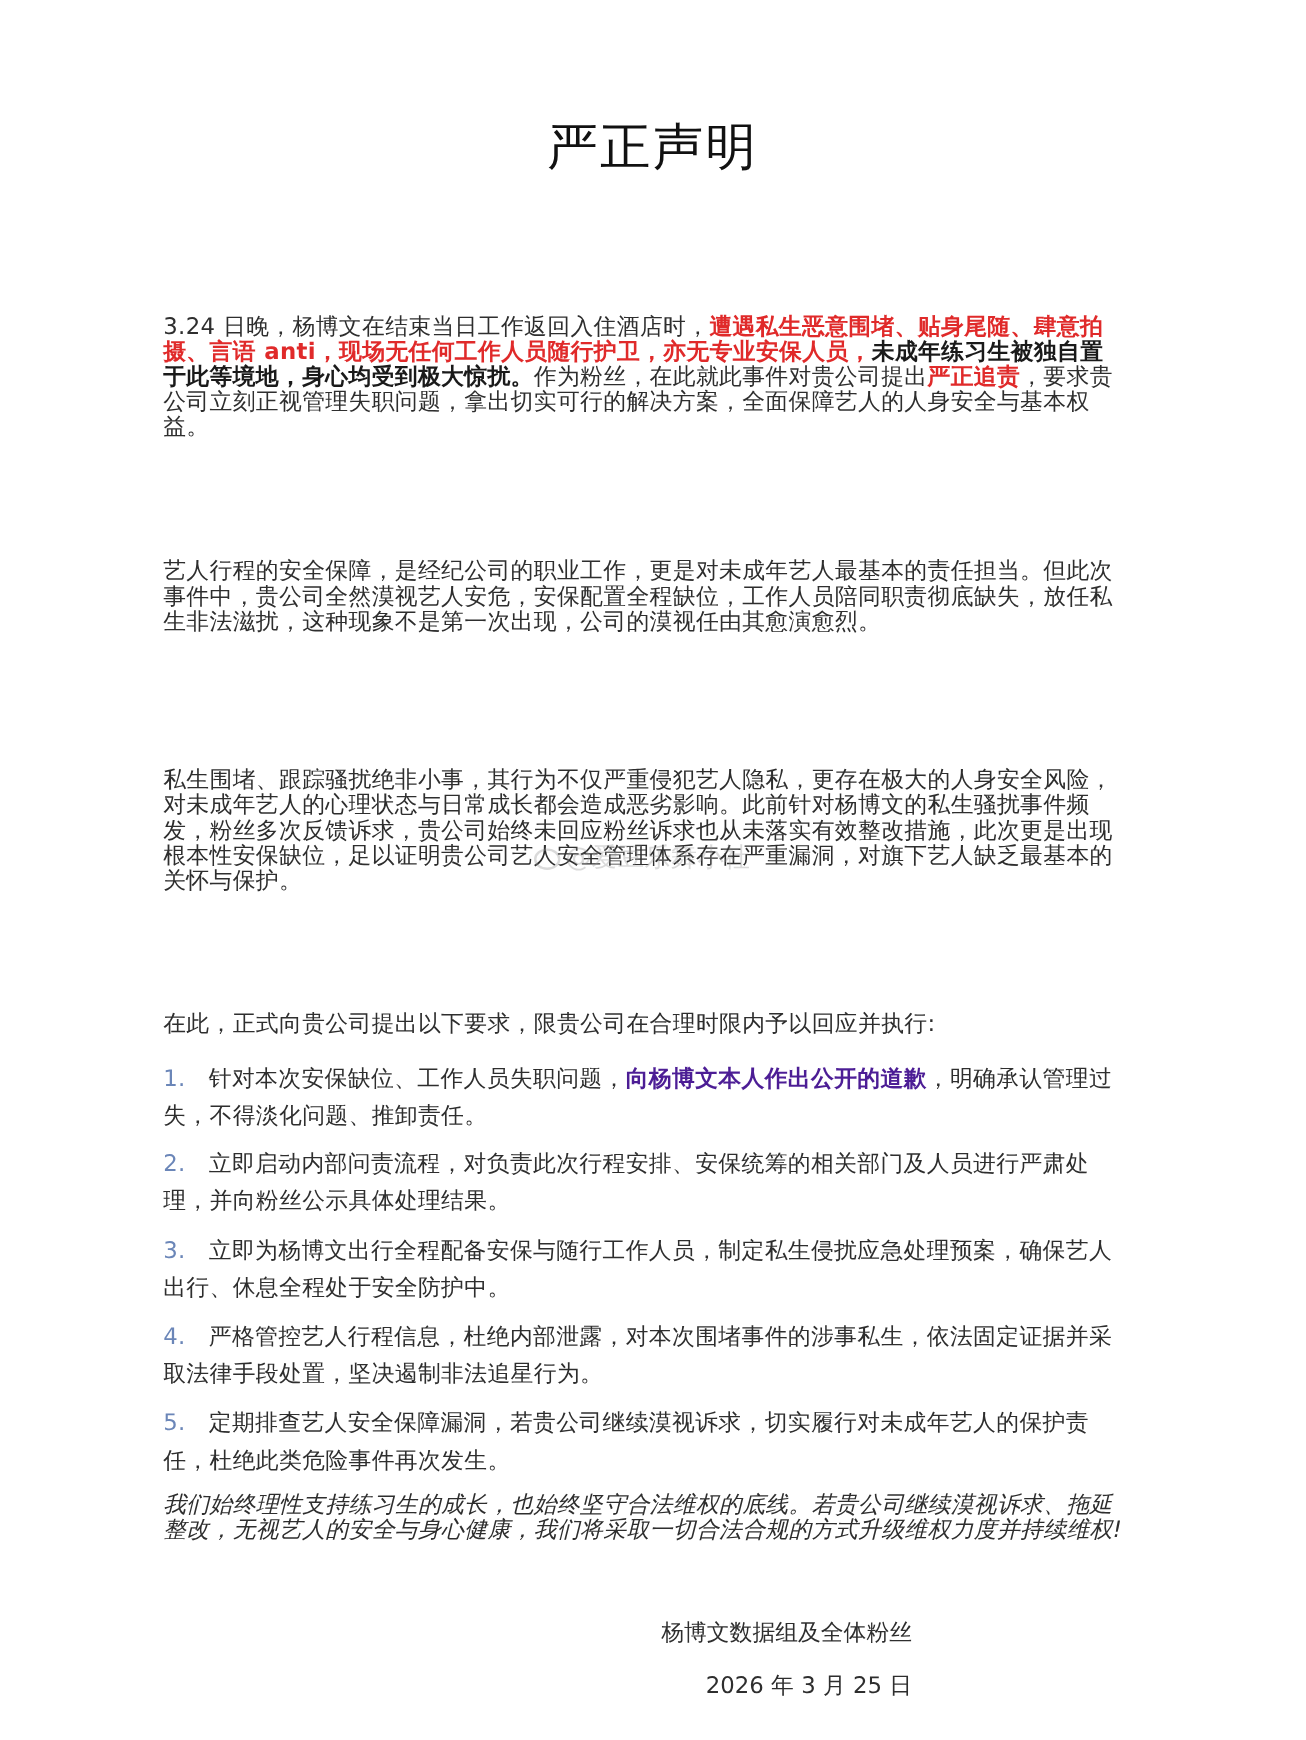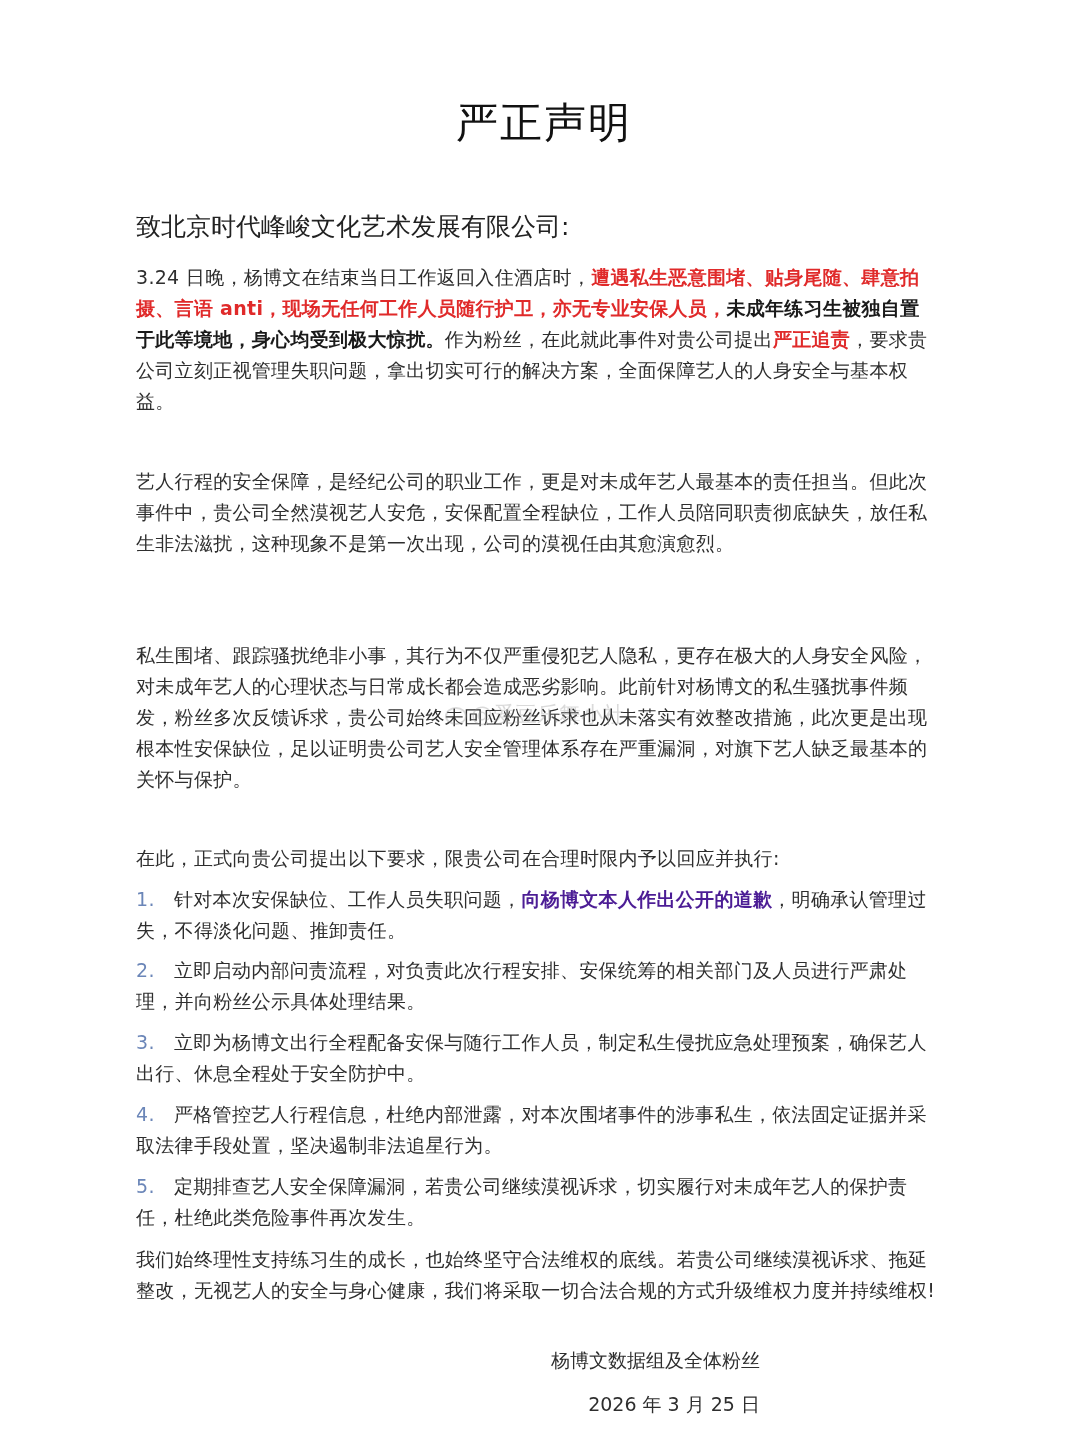--- a/index.html
+++ b/index.html
@@ -36,21 +36,21 @@
       left: 136px; top: 210px;
       font-size: 25px;
       color: #222222;
       margin: 0;
     }
     .para {
       position: absolute;
       left: 136px;
       width: 800px;
       font-size: 19px;
-      line-height: 31px;
+      line-height: 21px;
       color: #2e2e2e;
       margin: 0;
       letter-spacing: 0.3px;
     }
     .red { color: #e02a2a; font-weight: bold; }
     .red-normal { color: #e02a2a; font-weight: bold; }
     .bold { font-weight: bold; color: #1a1a1a; }
     .underline-bold { font-weight: bold; text-underline-offset: 4px; color: #4c1d95; }
     .list-item {
       position: absolute;
@@ -92,21 +92,20 @@
       vertical-align: middle;
     }
   </style>
 </head>
 <body>
 
 <div class="page">
 
   <h1 class="title">严正声明</h1>
 
-  <p class="addressee">致北京时代峰峻文化艺术发展有限公司:</p>
 
   <p class="para" style="top:262px;"><span>3.24 日晚，杨博文在结束当日工作返回入住酒店时，</span><span class="red">遭遇私生恶意围堵、贴身尾随、肆意拍摄、言语 anti，现场无任何工作人员随行护卫，亦无专业安保人员，</span><span class="bold">未成年练习生被独自置于此等境地，身心均受到极大惊扰。</span><span>作为粉丝，在此就此事件对贵公司提出</span><span class="red-normal">严正追责</span><span>，要求贵公司立刻正视管理失职问题，拿出切实可行的解决方案，全面保障艺人的人身安全与基本权益。</span></p>
 
   <p class="para" style="top:640px;">私生围堵、跟踪骚扰绝非小事，其行为不仅严重侵犯艺人隐私，更存在极大的人身安全风险，对未成年艺人的心理状态与日常成长都会造成恶劣影响。此前针对杨博文的私生骚扰事件频发，粉丝多次反馈诉求，贵公司始终未回应粉丝诉求也从未落实有效整改措施，此次更是出现根本性安保缺位，足以证明贵公司艺人安全管理体系存在严重漏洞，对旗下艺人缺乏最基本的关怀与保护。</p>
 
   <p class="para" style="top:466px;">艺人行程的安全保障，是经纪公司的职业工作，更是对未成年艺人最基本的责任担当。但此次事件中，贵公司全然漠视艺人安危，安保配置全程缺位，工作人员陪同职责彻底缺失，放任私生非法滋扰，这种现象不是第一次出现，公司的漠视任由其愈演愈烈。</p>
 
   <div class="watermark"><span class="wm-logo"></span><span>@爱豆乐舞小社</span></div>
 
   <p class="para" style="top:843px;">在此，正式向贵公司提出以下要求，限贵公司在合理时限内予以回应并执行:</p>
@@ -114,19 +113,19 @@
   <p class="list-item" style="top:884px;"><span class="num">1.</span><span>针对本次安保缺位、工作人员失职问题，</span><span class="underline-bold">向杨博文本人作出公开的道歉</span><span>，明确承认管理过失，不得淡化问题、推卸责任。</span></p>
 
   <p class="list-item" style="top:955px;"><span class="num">2.</span><span>立即启动内部问责流程，对负责此次行程安排、安保统筹的相关部门及人员进行严肃处理，并向粉丝公示具体处理结果。</span></p>
 
   <p class="list-item" style="top:1027px;"><span class="num">3.</span><span>立即为杨博文出行全程配备安保与随行工作人员，制定私生侵扰应急处理预案，确保艺人出行、休息全程处于安全防护中。</span></p>
 
   <p class="list-item" style="top:1099px;"><span class="num">4.</span><span>严格管控艺人行程信息，杜绝内部泄露，对本次围堵事件的涉事私生，依法固定证据并采取法律手段处置，坚决遏制非法追星行为。</span></p>
 
   <p class="list-item" style="top:1171px;"><span class="num">5.</span><span>定期排查艺人安全保障漏洞，若贵公司继续漠视诉求，切实履行对未成年艺人的保护责任，杜绝此类危险事件再次发生。</span></p>
 
-  <p class="para" style="top:1244px;">我们始终理性支持练习生的成长，也始终坚守合法维权的底线。若贵公司继续漠视诉求、拖延整改，无视艺人的安全与身心健康，我们将采取一切合法合规的方式升级维权力度并持续维权!</p>
+  <p class="para" style="top:1244px;font-style:italic;">我们始终理性支持练习生的成长，也始终坚守合法维权的底线。若贵公司继续漠视诉求、拖延整改，无视艺人的安全与身心健康，我们将采取一切合法合规的方式升级维权力度并持续维权!</p>
 
   <p class="signature" style="top:1348px;text-align:right;">杨博文数据组及全体粉丝</p>
 
   <p class="signature" style="top:1392px;text-align:center;">2026 年 3 月 25 日</p>
 
 </div>
 
 </body></html>

